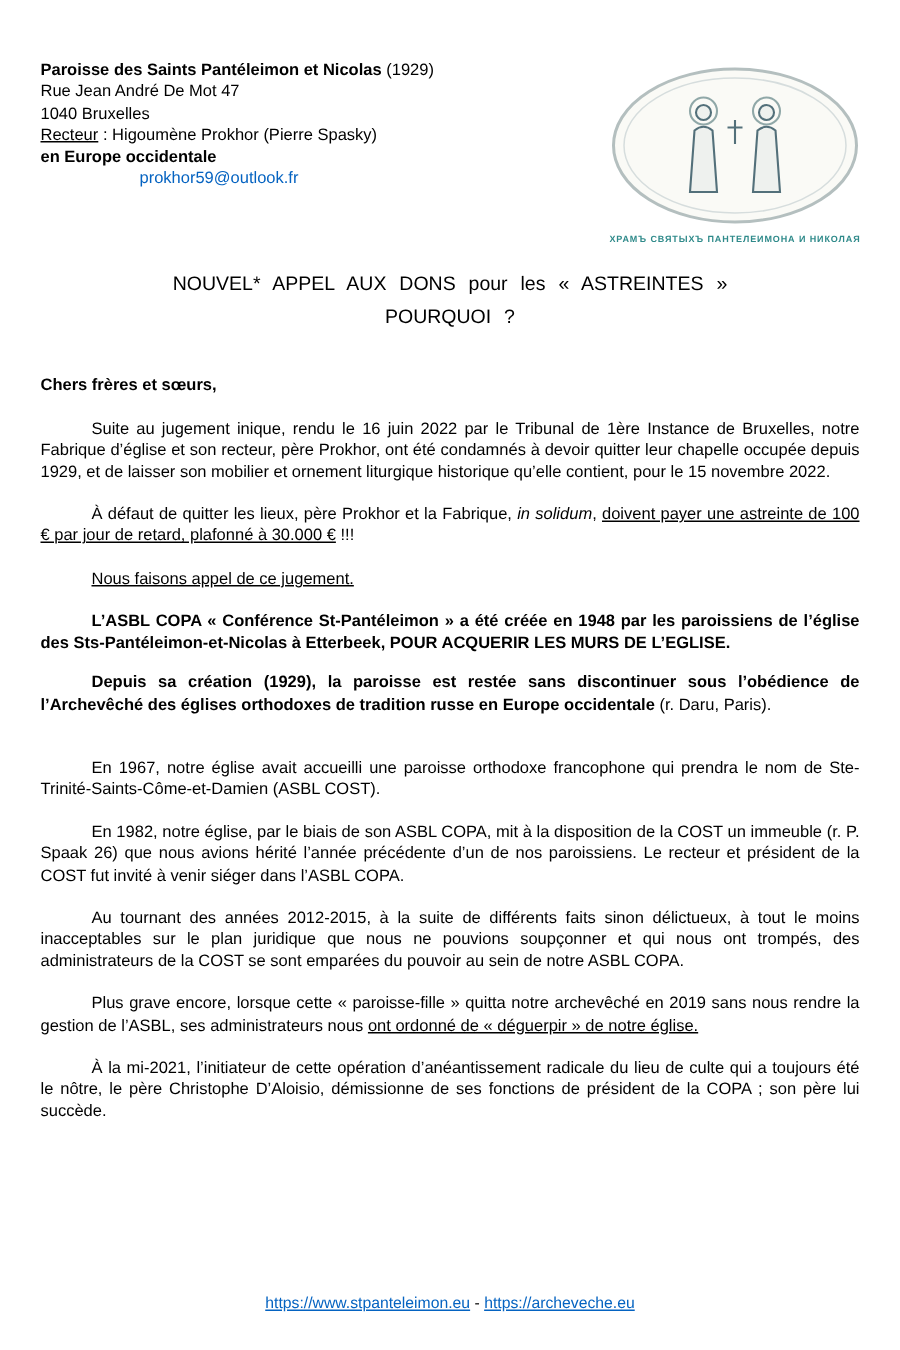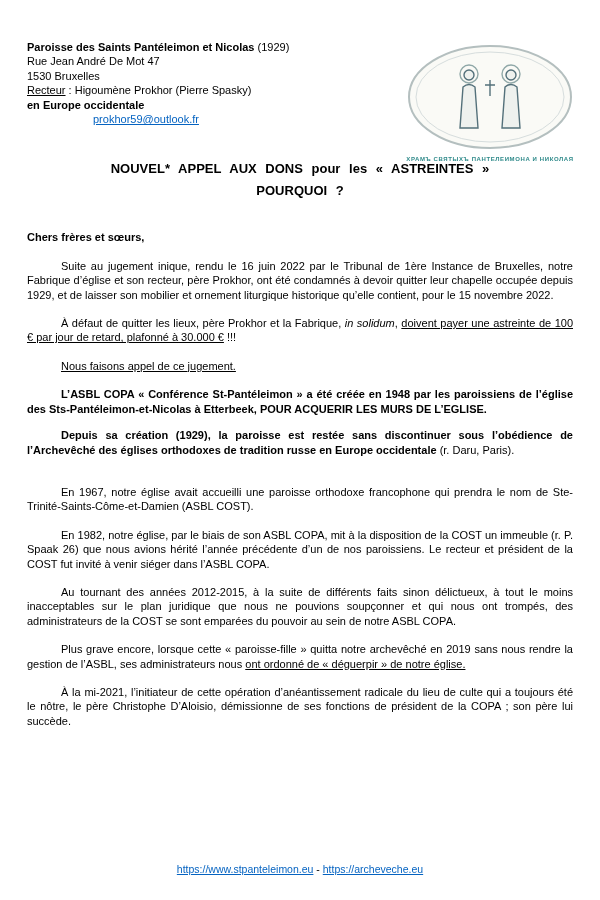--- a/index.html
+++ b/index.html
@@ -12,47 +12,47 @@
     display:flex;flex-direction:column;
     font-family:"Liberation Sans",sans-serif;
     font-size:11px;line-height:14.4px;color:#000;
     overflow:hidden;
   }
   .b{font-weight:bold;}
   .u{text-decoration:underline;}
   .i{font-style:italic;margin-top:21px;}
   .hdr{position:relative;z-index:2;width:370px;}
   .hdr-line{white-space:nowrap;}
-  .email-link{display:inline-block;margin-left:66px;color:#0563c1;text-decoration:underline;cursor:pointer;}
+  .email-link{display:inline-block;margin-left:66px;color:#0563c1;cursor:pointer;}
   .seal{position:absolute;top:44px;right:26px;width:168px;text-align:center;z-index:1;}
   .seal-caption{
     margin-top:2px;font-size:6px;line-height:8px;letter-spacing:0.6px;
     color:#2f8a8a;white-space:nowrap;overflow:hidden;font-weight:bold;
   }
   .title-block{
-    margin-top:32px;text-align:center;font-weight:bold;
+    margin-top:52px;text-align:center;font-weight:normal;
     font-size:13px;line-height:22px;word-spacing:5px;
   }
   .body-block{margin-top:28px;}
   .greeting{font-weight:bold;margin:0 0 14px 0;}
   p.para{margin:0 0 14px 0;text-align:justify;text-indent:34px;}
   p.tight{margin-bottom:12px;}
   p.gap-top{margin-top:28px;}
   .link{color:#0563c1;text-decoration:underline;cursor:pointer;}
   .footer{margin-top:auto;text-align:center;font-size:10.5px;}
 </style>
 </head>
 <body>
 
 <div class="page">
 
   <div class="hdr">
     <div class="hdr-line"><span class="b">Paroisse des Saints Pantéleimon et Nicolas</span><span> (1929)</span></div>
     <div class="hdr-line">Rue Jean André De Mot 47</div>
-    <div class="hdr-line">1530 Bruxelles</div>
+    <div class="hdr-line">1040 Bruxelles</div>
     <div class="hdr-line"><span class="u">Recteur</span><span> : Higoumène Prokhor (Pierre Spasky)</span></div>
     <div class="hdr-line b">en Europe occidentale</div>
     <div class="hdr-line"><a class="email-link">prokhor59@outlook.fr</a></div>
   </div>
 
   <div class="seal">
     <svg viewBox="0 0 168 106" width="168" height="106" aria-hidden="true">
       <ellipse cx="84" cy="53" rx="81" ry="51" fill="#fafaf6" stroke="#b4bfbf" stroke-width="2"></ellipse>
       <ellipse cx="84" cy="53" rx="74" ry="45" fill="none" stroke="#d6dddd" stroke-width="1"></ellipse>
       <g stroke="#53707a" stroke-width="1.4" fill="#eef1ee">

